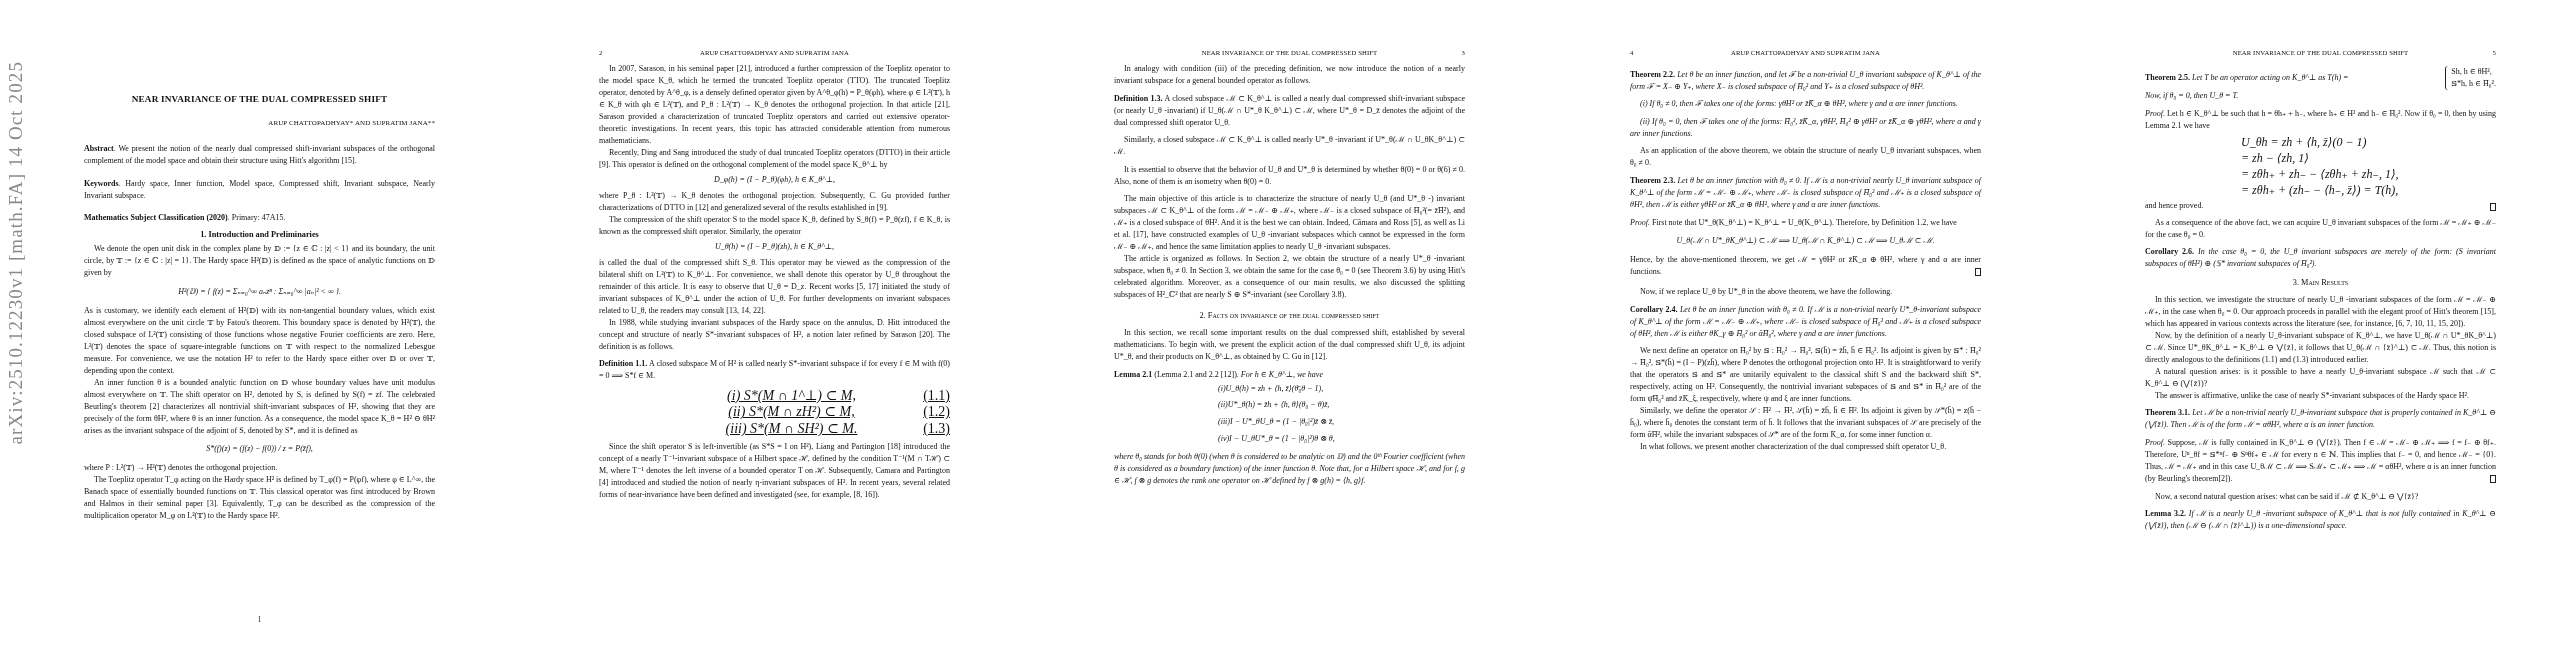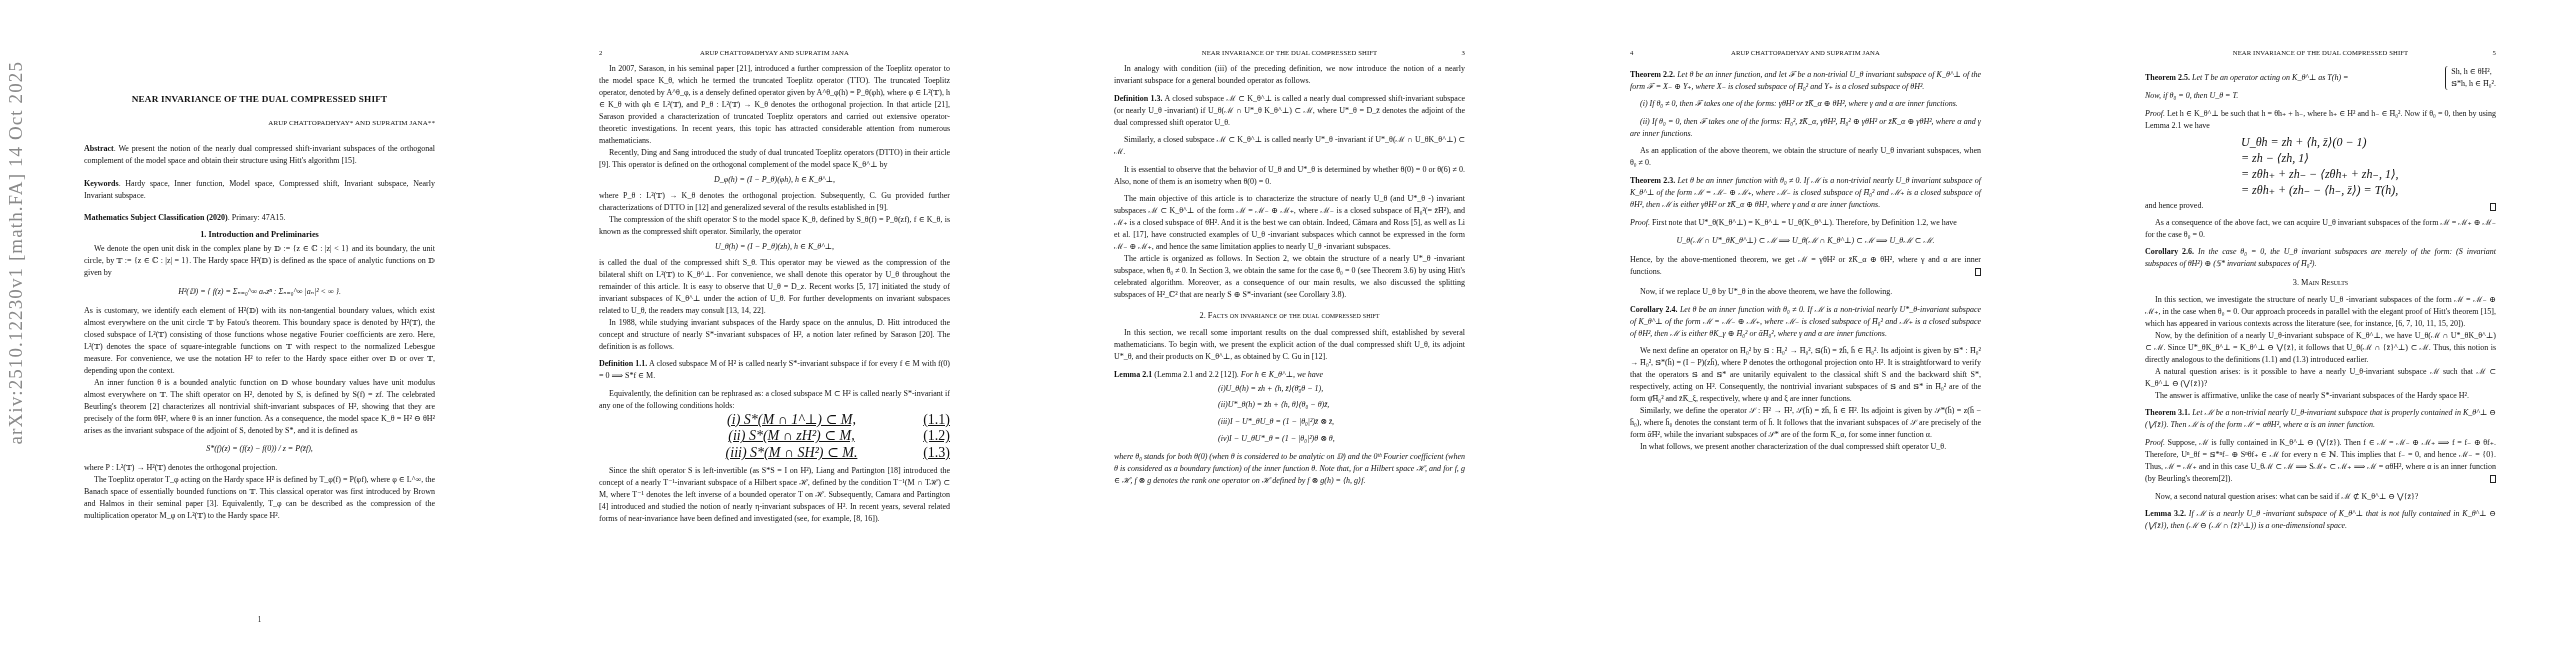--- a/index.html
+++ b/index.html
@@ -70,21 +70,20 @@
     <p class="p ind">Recently, Ding and Sang introduced the study of dual truncated Toeplitz operators (DTTO) in their article [9]. This operator is defined on the orthogonal complement of the model space K_θ^⊥ by</p>
     <div class="eq">D_φ(h) = (I − P_θ)(φh),   h ∈ K_θ^⊥,</div>
     <p class="p">where P_θ : L²(𝕋) → K_θ denotes the orthogonal projection. Subsequently, C. Gu provided further characterizations of DTTO in [12] and generalized several of the results established in [9].</p>
     <p class="p ind">The compression of the shift operator S to the model space K_θ, defined by S_θ(f) = P_θ(zf),  f ∈ K_θ, is known as the compressed shift operator. Similarly, the operator</p>
     <div class="eq">U_θ(h) = (I − P_θ)(zh),   h ∈ K_θ^⊥,</div>
     <p class="p">is called the dual of the compressed shift S_θ. This operator may be viewed as the compression of the bilateral shift on L²(𝕋) to K_θ^⊥. For convenience, we shall denote this operator by U_θ throughout the remainder of this article. It is easy to observe that U_θ = D_z. Recent works [5, 17] initiated the study of invariant subspaces of K_θ^⊥ under the action of U_θ. For further developments on invariant subspaces related to U_θ, the readers may consult [13, 14, 22].</p>
     <p class="p ind">In 1988, while studying invariant subspaces of the Hardy space on the annulus, D. Hitt introduced the concept and structure of nearly S*-invariant subspaces of H², a notion later refined by Sarason [20]. The definition is as follows.</p>
     <div class="block">
       <p class="p"><span class="b">Definition 1.1.</span><span> A closed subspace M of H² is called nearly S*-invariant subspace if for every f ∈ M with f(0) = 0 ⟹ S*f ∈ M.</span></p>
     </div>
-    <p class="p ind">Equivalently, the definition can be rephrased as: a closed subspace M ⊂ H² is called nearly S*-invariant if any one of the following conditions holds:</p>
     <div>
       <div class="eqn">
           <span class="l">(i)   S*(M ∩ 1^⊥) ⊂ M,</span>
           <span class="r">(1.1)</span>
         </div>
       <div class="eqn">
           <span class="l">(ii)   S*(M ∩ zH²) ⊂ M,</span>
           <span class="r">(1.2)</span>
         </div>
       <div class="eqn">

